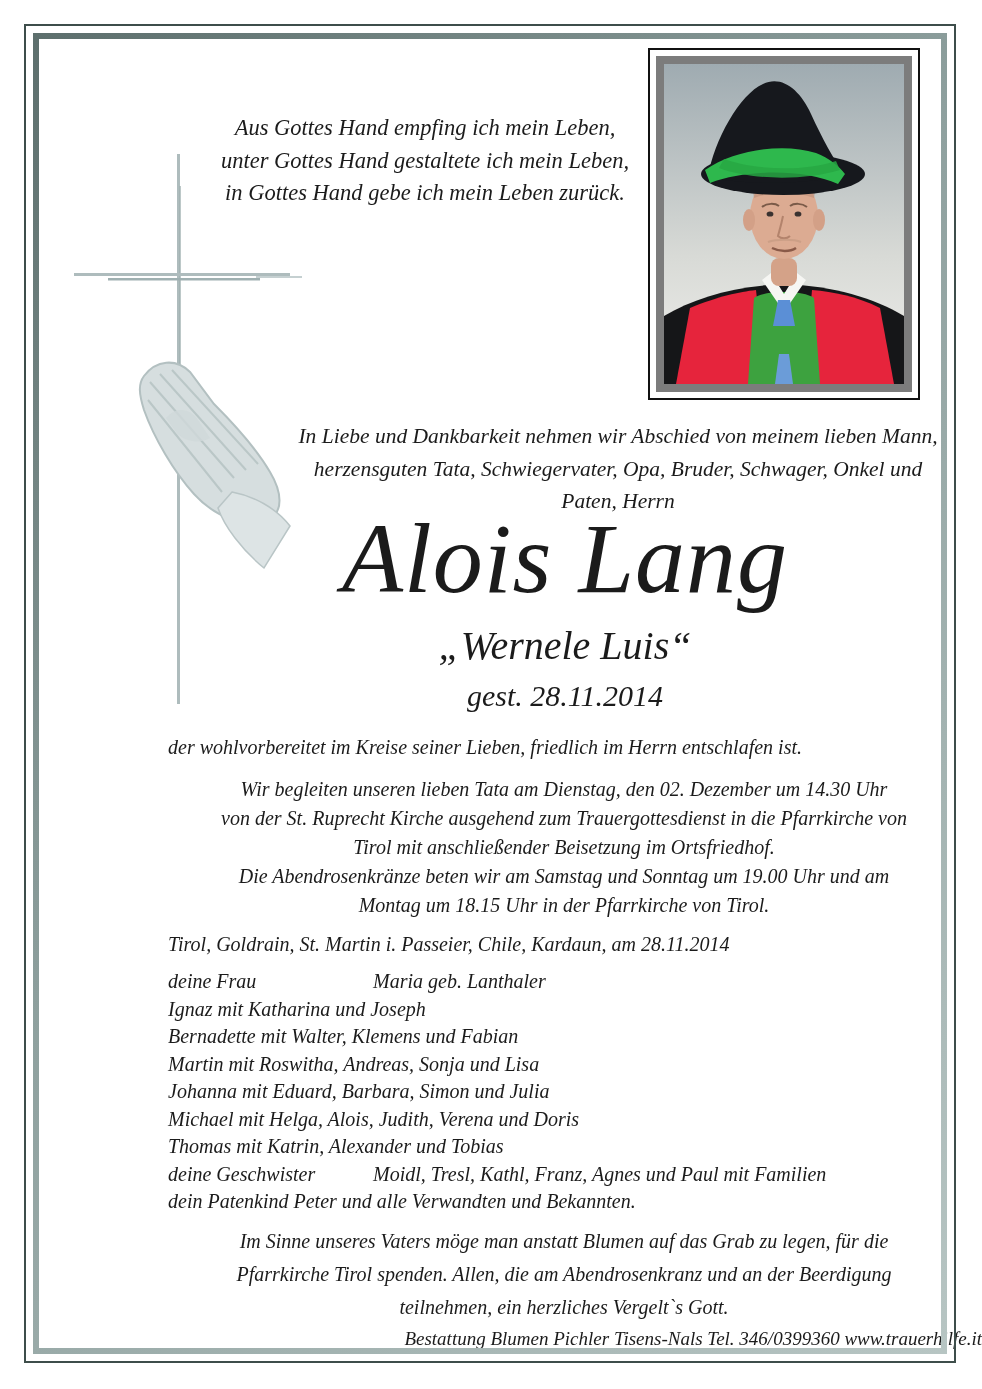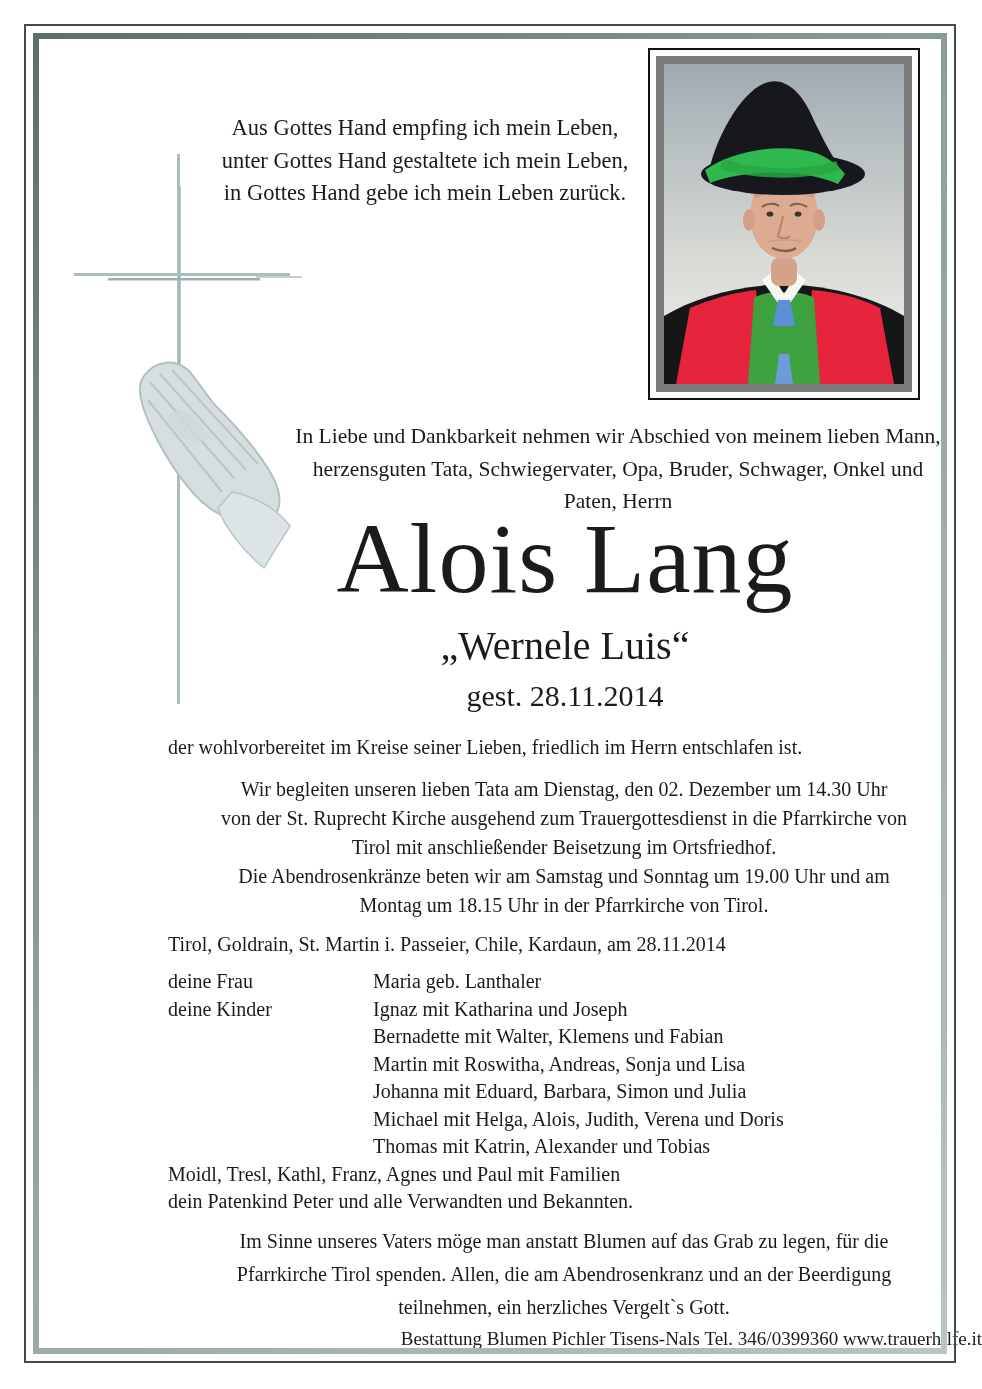--- a/index.html
+++ b/index.html
@@ -15,21 +15,21 @@
     border:2px solid #3e4e4b; pointer-events:none; z-index:5;
   }
   .frame-band {
     position:absolute; left:7px; top:7px; right:7px; bottom:7px;
     border:6px solid; border-image:linear-gradient(135deg,#5d6f6d,#8fa19f 45%,#b7c5c3) 1;
     pointer-events:none;
   }
   
   .watermark { position:absolute; left:58px; top:146px; z-index:1; pointer-events:none; }
   
-  .it { }
+  .it { font-style:italic; }
   .pre { white-space:pre-line;text-align:center; }
   .quote {
     position:absolute; left:160px; top:112px; width:530px;
     font-size:22.5px; line-height:32.5px; text-align:center; z-index:2;
   }
   .intro {
     position:absolute; left:278px; top:420px; width:680px;
     font-size:21.5px; line-height:32.5px; z-index:2;
   }
   .name-block { position:absolute; left:140px; top:500px; width:850px; text-align:center; z-index:2; }
@@ -162,29 +162,29 @@
 Tirol mit anschließender Beisetzung im Ortsfriedhof.
 Die Abendrosenkränze beten wir am Samstag und Sonntag um 19.00 Uhr und am
 Montag um 18.15 Uhr in der Pfarrkirche von Tirol.</p>
   <p class="places">Tirol, Goldrain, St. Martin i. Passeier, Chile, Kardaun, am 28.11.2014</p>
 
   <div class="family-row">
     <span class="family-rel">deine Frau</span>
     <span class="family-names">Maria geb. Lanthaler</span>
   </div>
   <div class="family-row">
-    <span class="family-rel">deine Kinder</span>
     <span class="family-names">Ignaz mit Katharina und Joseph
 Bernadette mit Walter, Klemens und Fabian
 Martin mit Roswitha, Andreas, Sonja und Lisa
 Johanna mit Eduard, Barbara, Simon und Julia
 Michael mit Helga, Alois, Judith, Verena und Doris
 Thomas mit Katrin, Alexander und Tobias</span>
   </div>
   <div class="family-row">
+    <span class="family-rel">deine Geschwister</span>
     <span class="family-names">Moidl, Tresl, Kathl, Franz, Agnes und Paul mit Familien</span>
   </div>
   <div class="family-footer">dein Patenkind Peter und alle Verwandten und Bekannten.</div>
 
   <p class="closing pre">Im Sinne unseres Vaters möge man anstatt Blumen auf das Grab zu legen, für die
 Pfarrkirche Tirol spenden. Allen, die am Abendrosenkranz und an der Beerdigung
 teilnehmen, ein herzliches Vergelt`s Gott.</p>
 </div>
 
 <div class="footer-line it">Bestattung Blumen Pichler Tisens-Nals Tel. 346/0399360 www.trauerhilfe.it</div>

